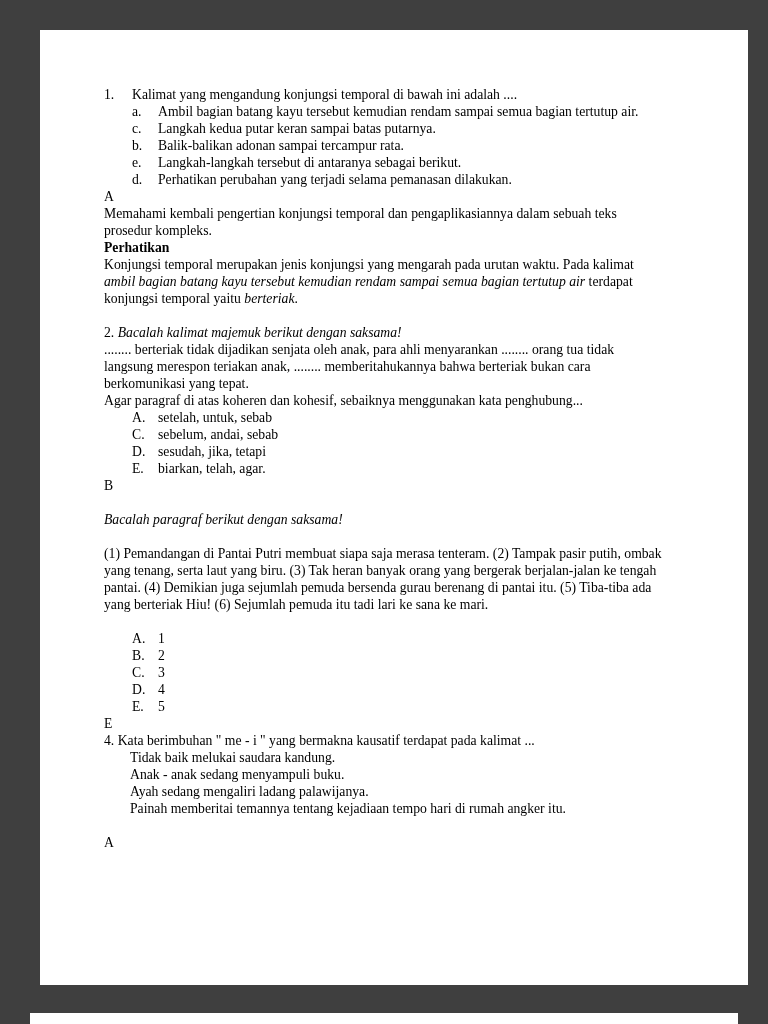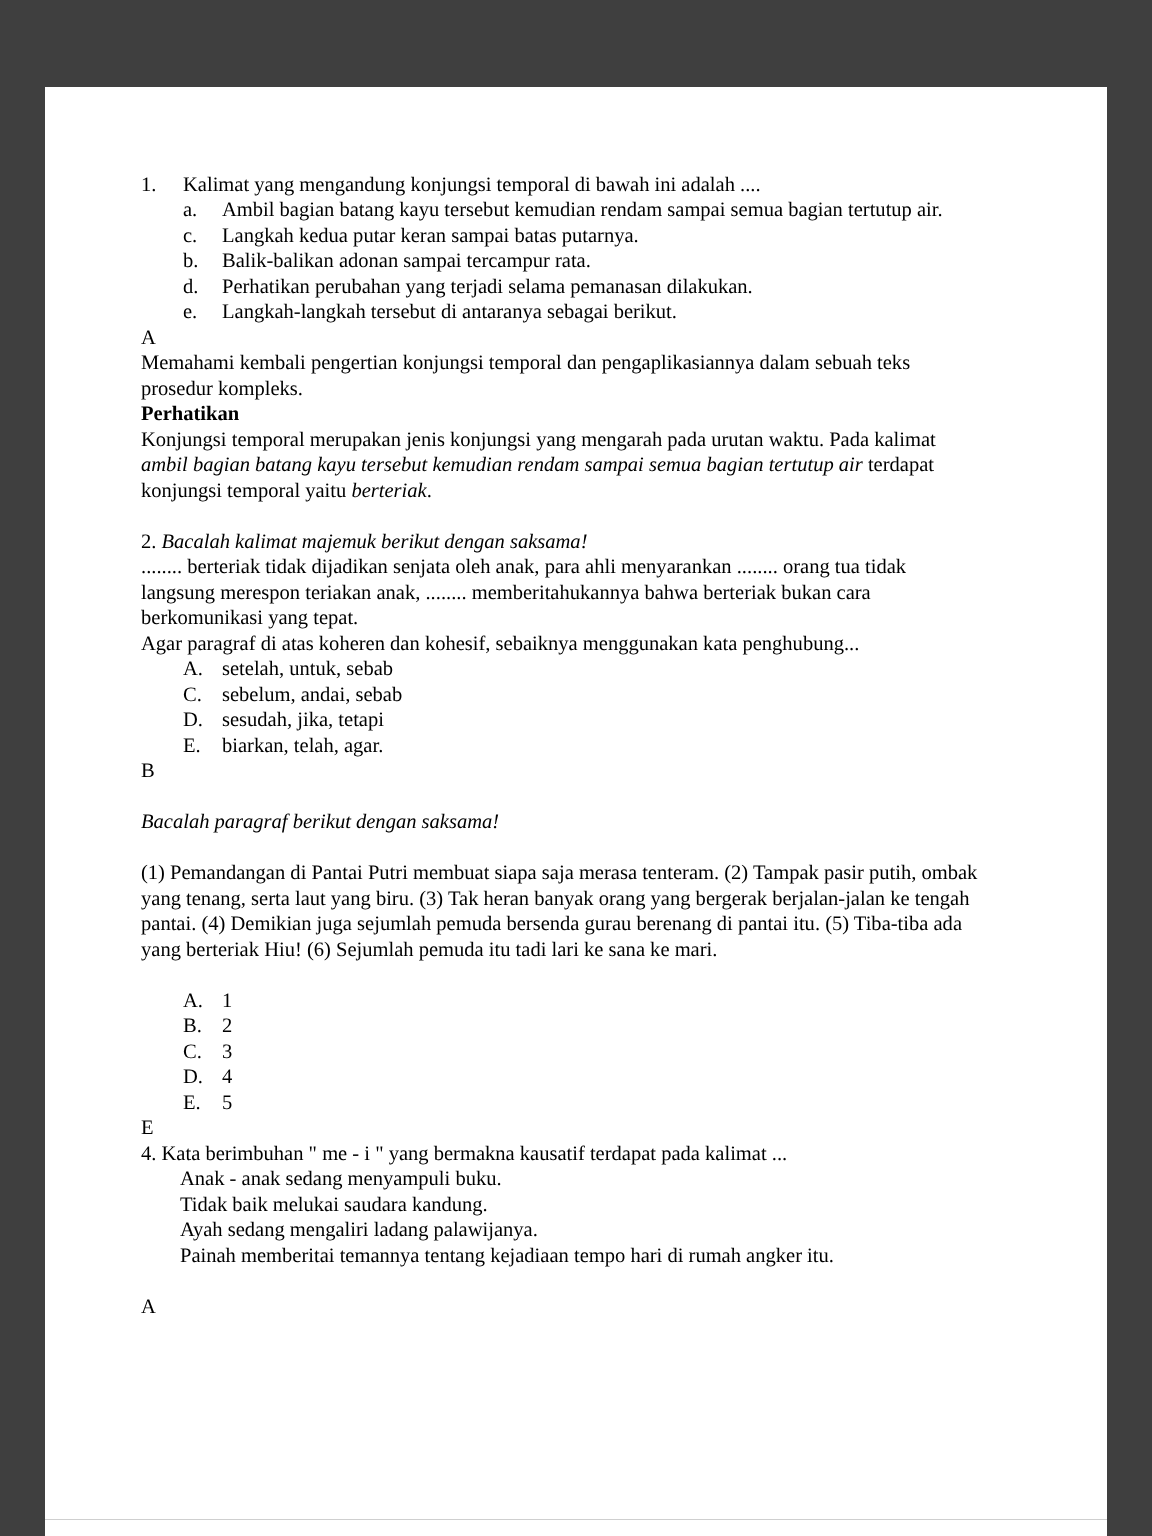--- a/index.html
+++ b/index.html
@@ -10,31 +10,30 @@
   }
   .viewport {
     position: relative;
     width: 768px;
     height: 1024px;
     overflow: hidden;
     background: #3f3f3f;
   }
   .paper {
     position: absolute;
-    left: 30px;
+    left: 40px;
     top: 30px;
     width: 708px;
     height: 955px;
     background: #ffffff;
     box-sizing: border-box;
     padding: 56px 84px 0 64px;
     color: #000000;
     font-size: 13.7px;
     line-height: 17px;
-    margin-top: 28px;
   }
   .next-page-sliver {
     position: absolute;
     left: 30px;
     top: 1013px;
     width: 708px;
     height: 11px;
     background: #ffffff;
   }
   .block { margin: 0; }
@@ -49,22 +48,22 @@
 </style>
 </head>
 <body>
 
 <div class="viewport">
   <div class="paper">
       <div class="block question"><span class="marker">1.</span><span class="">Kalimat yang mengandung konjungsi temporal di bawah ini adalah ....</span></div>
       <div class="block option"><span class="marker">a.</span><span class="">Ambil bagian batang kayu tersebut kemudian rendam sampai semua bagian tertutup air.</span></div>
       <div class="block option"><span class="marker">c.</span><span class="">Langkah kedua putar keran sampai batas putarnya.</span></div>
       <div class="block option"><span class="marker">b.</span><span class="">Balik-balikan adonan sampai tercampur rata.</span></div>
+      <div class="block option"><span class="marker">e.</span><span class="">Langkah-langkah tersebut di antaranya sebagai berikut.</span></div>
       <div class="block option"><span class="marker">d.</span><span class="">Perhatikan perubahan yang terjadi selama pemanasan dilakukan.</span></div>
-      <div class="block option"><span class="marker">e.</span><span class="">Langkah-langkah tersebut di antaranya sebagai berikut.</span></div>
       <div class="block para"><span class="">A</span></div>
       <div class="block para"><span class="">Memahami kembali pengertian konjungsi temporal dan pengaplikasiannya dalam sebuah teks prosedur kompleks.</span></div>
       <div class="block para"><span class="bold ">Perhatikan</span></div>
       <div class="block para"><span class="">Konjungsi temporal merupakan jenis konjungsi yang mengarah pada urutan waktu. Pada kalimat </span><span class="italic">ambil bagian batang kayu tersebut kemudian rendam sampai semua bagian tertutup air</span><span class=""> terdapat konjungsi temporal yaitu </span><span class="italic">berteriak</span><span class="">.</span></div>
       <div class="block spacer"></div>
       <div class="block para"><span class="">2. </span><span class="italic">Bacalah kalimat majemuk berikut dengan saksama!</span></div>
       <div class="block para"><span class="">........ berteriak tidak dijadikan senjata oleh anak, para ahli menyarankan ........ orang tua tidak langsung merespon teriakan anak, ........ memberitahukannya bahwa berteriak bukan cara berkomunikasi yang tepat.</span></div>
       <div class="block para"><span class="">Agar paragraf di atas koheren dan kohesif, sebaiknya menggunakan kata penghubung...</span></div>
       <div class="block option"><span class="marker">A.</span><span class="">setelah, untuk, sebab</span></div>
       <div class="block option"><span class="marker">C.</span><span class="">sebelum, andai, sebab</span></div>
@@ -76,21 +75,21 @@
       <div class="block spacer"></div>
       <div class="block para"><span class="">(1) Pemandangan di Pantai Putri membuat siapa saja merasa tenteram. (2) Tampak pasir putih, ombak yang tenang, serta laut yang biru. (3) Tak heran banyak orang yang bergerak berjalan-jalan ke tengah pantai. (4) Demikian juga sejumlah pemuda bersenda gurau berenang di pantai itu. (5) Tiba-tiba ada yang berteriak Hiu! (6) Sejumlah pemuda itu tadi lari ke sana ke mari.</span></div>
       <div class="block spacer"></div>
       <div class="block option"><span class="marker">A.</span><span class="">1</span></div>
       <div class="block option"><span class="marker">B.</span><span class="">2</span></div>
       <div class="block option"><span class="marker">C.</span><span class="">3</span></div>
       <div class="block option"><span class="marker">D.</span><span class="">4</span></div>
       <div class="block option"><span class="marker">E.</span><span class="">5</span></div>
       <div class="block para"><span class="">E</span></div>
       <div class="block para"><span class="">4. Kata berimbuhan " me - i " yang bermakna kausatif terdapat pada kalimat ...</span></div>
+      <div class="block indent"><span class="">Tidak baik melukai saudara kandung.</span></div>
       <div class="block indent"><span class="">Anak - anak sedang menyampuli buku.</span></div>
-      <div class="block indent"><span class="">Tidak baik melukai saudara kandung.</span></div>
       <div class="block indent"><span class="">Ayah sedang mengaliri ladang palawijanya.</span></div>
       <div class="block indent"><span class="">Painah memberitai temannya tentang kejadiaan tempo hari di rumah angker itu.</span></div>
       <div class="block spacer"></div>
       <div class="block para"><span class="">A</span></div>
     </div>
   <div class="next-page-sliver"></div>
 </div>
 
 </body></html>

